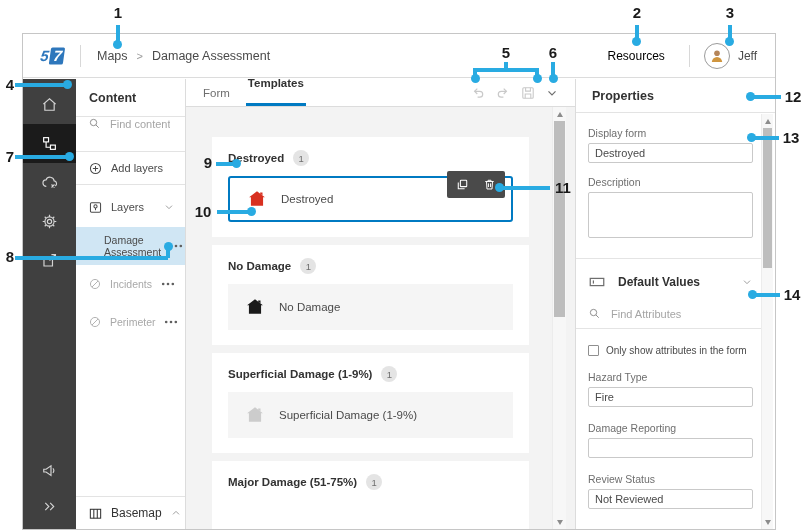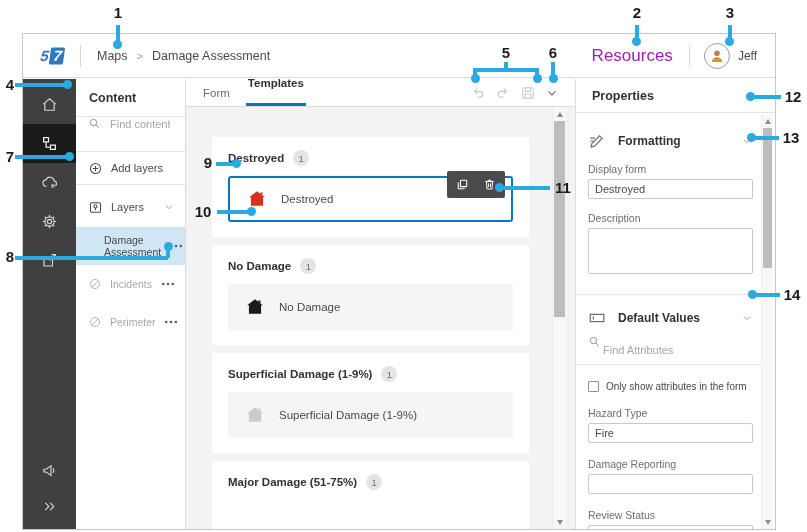--- a/index.html
+++ b/index.html
@@ -12,21 +12,21 @@
   .window{position:absolute;left:22px;top:33px;width:754px;height:497px;
           background:#fff;border:1px solid #c6c6c6;}
   
   .hdr{position:absolute;top:0;left:0;right:0;height:44px;border-bottom:1px solid #dcdcdc;
        display:flex;align-items:center;background:#fff;}
   .logo{margin-left:16px;}
   .hdr-div{width:1px;height:22px;background:#d8d8d8;margin:0 16px 0 14px;}
   .crumb{font-size:12.5px;color:#4a4a4a;display:flex;align-items:center;gap:9px;}
   .crumb .sep{color:#9b9b9b;font-size:11px;}
   .hdr-right{margin-left:auto;display:flex;align-items:center;}
-  .resources{font-size:17px;color:#a21caf;margin-right:16px;cursor:pointer;}
+  .resources{font-size:12px;color:#000000;margin-right:24px;cursor:pointer;}
   .hdr-div2{width:1px;height:22px;background:#d8d8d8;margin-right:14px;}
   .avatar{width:26px;height:26px;border-radius:50%;border:1px solid #9b9b9b;background:#fff;
           display:flex;align-items:center;justify-content:center;margin-right:8px;}
   .username{font-size:12px;color:#4a4a4a;margin-right:18px;}
 
   
   .rail{position:absolute;top:45px;bottom:0;left:0;width:53px;background:#404040;
         display:flex;flex-direction:column;align-items:stretch;padding-top:6px;}
   .rail-item{height:39px;display:flex;align-items:center;justify-content:center;
              color:#d4d4d4;cursor:pointer;}
@@ -97,21 +97,21 @@
             font-weight:bold;color:#323232;border-bottom:1px solid #e3e3e3;}
   .pp-scroll{position:absolute;top:35px;left:0;right:14px;bottom:0;overflow:hidden;padding:0 8px 0 12px;}
   .sec-head{display:flex;align-items:center;margin-top:18px;color:#6e6e6e;}
   .sec-title{font-size:12px;font-weight:bold;color:#323232;margin-left:12px;}
   .sec-head .chev{margin-left:auto;color:#9b9b9b;cursor:pointer;}
   .flabel{margin-top:13px;font-size:10.5px;color:#6e6e6e;}
   .ftext{margin-top:4px;width:100%;height:20px;border:1px solid #c9c9c9;border-radius:2px;
          font-size:11px;font-family:inherit;color:#4a4a4a;padding:0 6px;outline:0;background:#fff;}
   textarea.ftext{height:46px;resize:none;padding-top:3px;}
   .pp-div{border-top:1px solid #e4e4e4;margin:16px -8px 0 -12px;}
-  .pp-search{display:flex;gap:0;height:30px;margin:8px -8px 0 -12px;
+  .pp-search{display:flex;align-items:center;gap:8px;height:30px;margin:8px -8px 0 -12px;
              padding-left:12px;border-bottom:1px solid #e4e4e4;color:#8c8c8c;}
   .pp-search input{border:0;outline:0;flex:1;font-size:11px;font-family:inherit;color:#4a4a4a;}
   .pp-search input::placeholder{color:#a5a5a5;}
   .chk-row{display:flex;align-items:center;gap:7px;margin-top:16px;}
   .chk{width:11px;height:11px;border:1px solid #8f8f8f;border-radius:1px;background:#fff;cursor:pointer;flex:none;}
   .chk-lbl{font-size:10px;color:#4a4a4a;}
   .fblock{margin-top:15px;}
 
   
   .ann{position:absolute;inset:0;pointer-events:none;z-index:50;}
@@ -289,20 +289,34 @@
         <span class="menu">
           <svg width="14" height="4" viewBox="0 0 16 4" fill="currentColor">
             <circle cx="2.5" cy="2" r="1.5"></circle>
               <circle cx="8" cy="2" r="1.5"></circle>
               <circle cx="13.5" cy="2" r="1.5"></circle>
           </svg>
         </span>
       </div>
 
       <div class="cp-spacer"></div>
+      <div class="cp-basemap">
+        <span>
+          <svg width="15" height="15" viewBox="0 0 16 16" fill="none" stroke="currentColor" stroke-width="1.1">
+            <rect x="2.5" y="3.5" width="11" height="9.5"></rect>
+            <path d="M6.2 3.5v9.5M9.9 3.5v9.5"></path>
+          </svg>
+        </span>
+        <span>Basemap</span>
+        <span class="chev">
+          <svg width="12" height="12" viewBox="0 0 16 16" fill="none" stroke="currentColor" stroke-width="1.3">
+            <path d="M4 9.8 8 5.8 12 9.8"></path>
+          </svg>
+        </span>
+      </div>
     </div>
 
     <div class="center">
       <div class="tabbar">
         <span class="tab">Form</span>
         <span class="tab active">Templates</span>
         <span class="tb-icons">
           <span class="tb-btn">
             <svg width="16" height="16" viewBox="0 0 16 16" fill="none" stroke="currentColor" stroke-width="1.2">
               <path d="M7.3 3.6 4.6 6.3l2.7 2.7"></path>
@@ -407,34 +421,20 @@
             <span class="tri-dn"></span>
           </span>
       </div>
     </div>
 
     <div class="props">
       <div class="pp-title">Properties</div>
 
       <div class="pp-scroll">
 
-        <div class="sec-head">
-          <span>
-            <svg width="18" height="18" viewBox="0 0 16 16" fill="none" stroke="currentColor" stroke-width="1.1">
-              <path d="M2 5.4h4M2 8h2.8"></path>
-              <path d="M5.8 12.6 12.6 5.8l-2.4-2.4L3.4 10.2l-.7 3.1z"></path>
-            </svg>
-          </span>
-          <span class="sec-title">Formatting</span>
-          <span class="chev">
-            <svg width="12" height="12" viewBox="0 0 16 16" fill="none" stroke="currentColor" stroke-width="1.3">
-              <path d="M4 6.2 8 10.2 12 6.2"></path>
-            </svg>
-          </span>
-        </div>
 
         <div class="flabel">Display form</div>
         <input class="ftext" type="text" value="Destroyed" style="">
 
         <div class="flabel">Description</div>
         <textarea class="ftext" style=""></textarea>
 
         <div class="pp-div"></div>
 
         <div class="sec-head" style="margin-top:14px">

